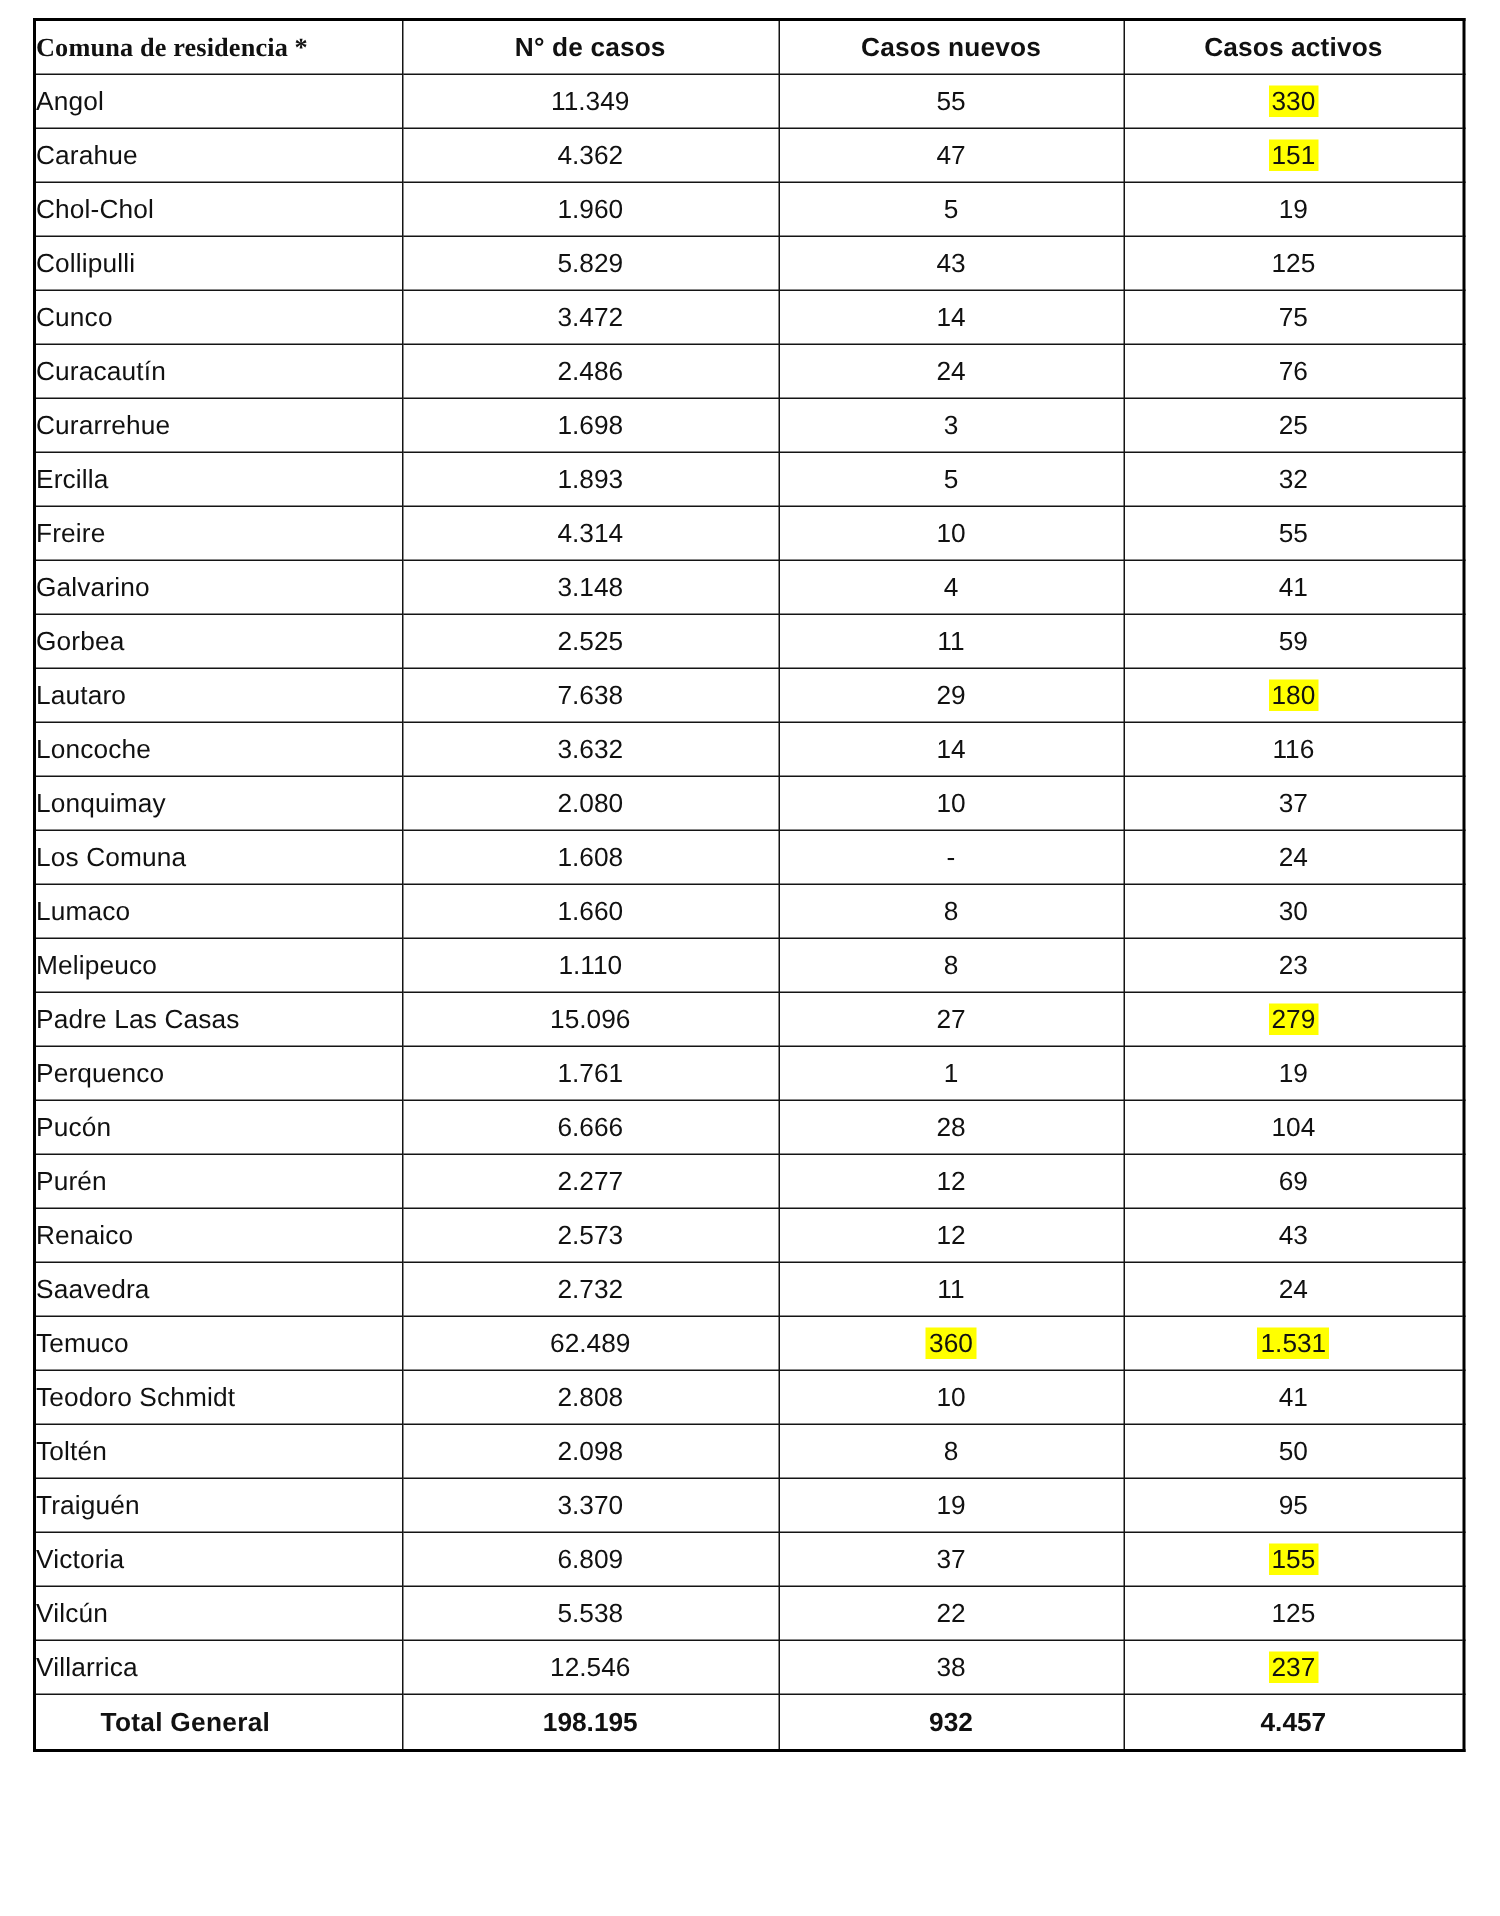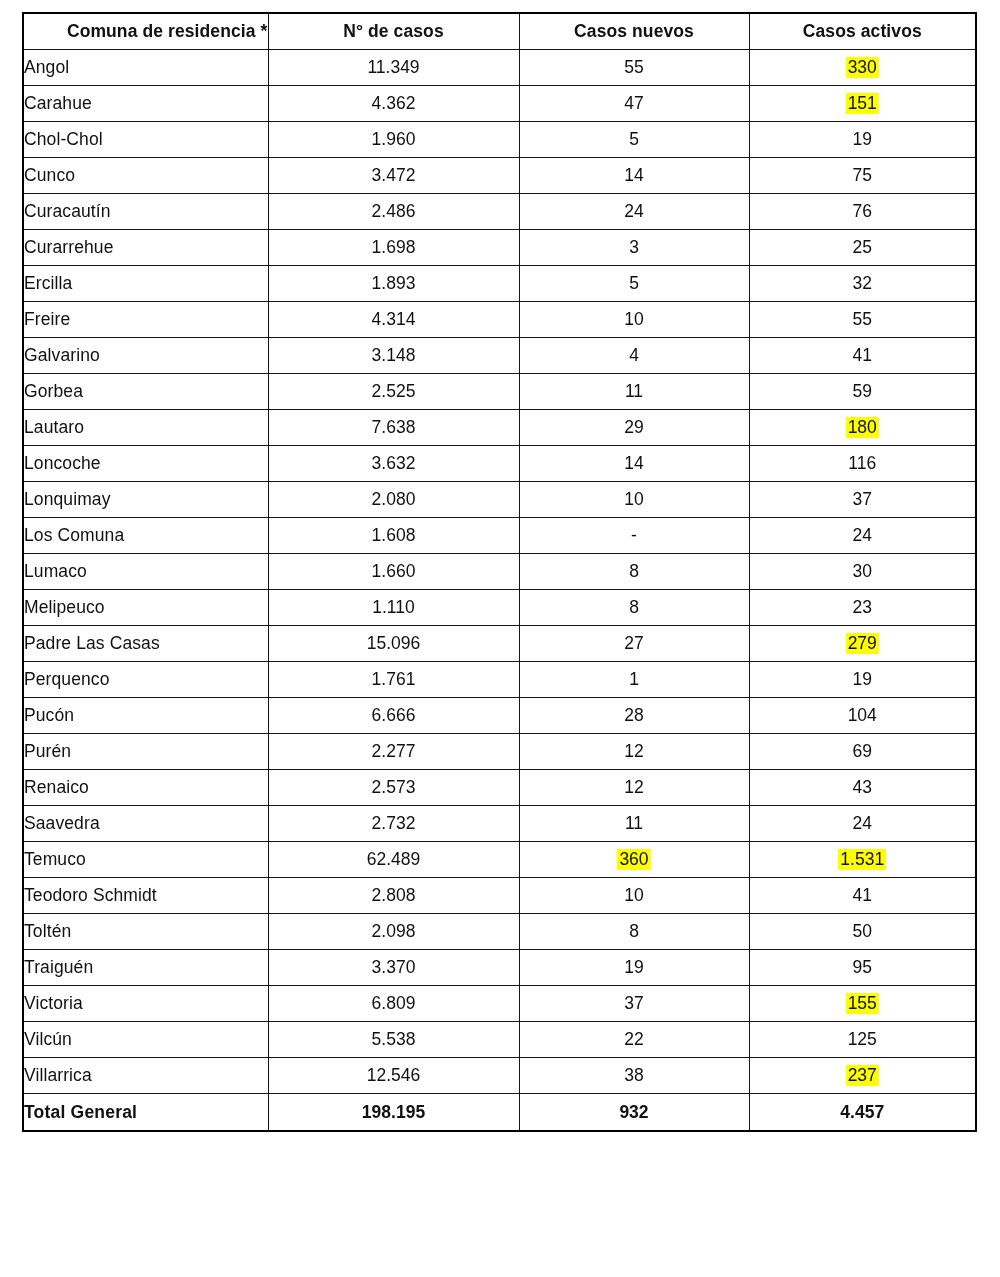--- a/index.html
+++ b/index.html
@@ -50,24 +50,25 @@
   }
 
   
   thead th {
     height: 92px;
     font-weight: bold;
     font-size: 17.5px;
     letter-spacing: 0.1px;
   }
   th.head-comuna {
-    text-align: right;
+    text-align: left;
     padding: 0 0 0 11px;
     white-space: normal;
     line-height: 1.45;
+    font-family: Liberation Serif, serif;
   }
   th.head-num {
     text-align: center;
     padding: 0 6px;
     margin-left: 20px;
   }
 
   
   td.comuna {
     text-align: left;
@@ -83,21 +84,21 @@
     background: #ffff00;
     padding: 1px 2px 1px 2px;
     display: inline-block;
     line-height: 1.1;
   }
 
   tr.total-row td {
     font-weight: bold;
     height: 36px;
   }
-  tr.total-row td.comuna { letter-spacing: 0.2px; }
+  tr.total-row td.comuna { letter-spacing: 0.2px; padding-left: 43px; }
 </style>
 </head>
 <body>
 
 <div class="sheet">
 
   <table class="cases-table">
     <colgroup>
       <col class="col-comuna">
       <col class="col-total">
@@ -125,20 +126,26 @@
           <td class="num">47</td>
           <td class="num"><span class="hl">151</span></td>
         </tr>
         <tr>
           <td class="comuna">Chol-Chol</td>
           <td class="num">1.960</td>
           <td class="num">5</td>
           <td class="num">19</td>
         </tr>
         <tr>
+          <td class="comuna">Collipulli</td>
+          <td class="num">5.829</td>
+          <td class="num">43</td>
+          <td class="num">125</td>
+        </tr>
+        <tr>
           <td class="comuna">Cunco</td>
           <td class="num">3.472</td>
           <td class="num">14</td>
           <td class="num">75</td>
         </tr>
         <tr>
           <td class="comuna">Curacautín</td>
           <td class="num">2.486</td>
           <td class="num">24</td>
           <td class="num">76</td>

